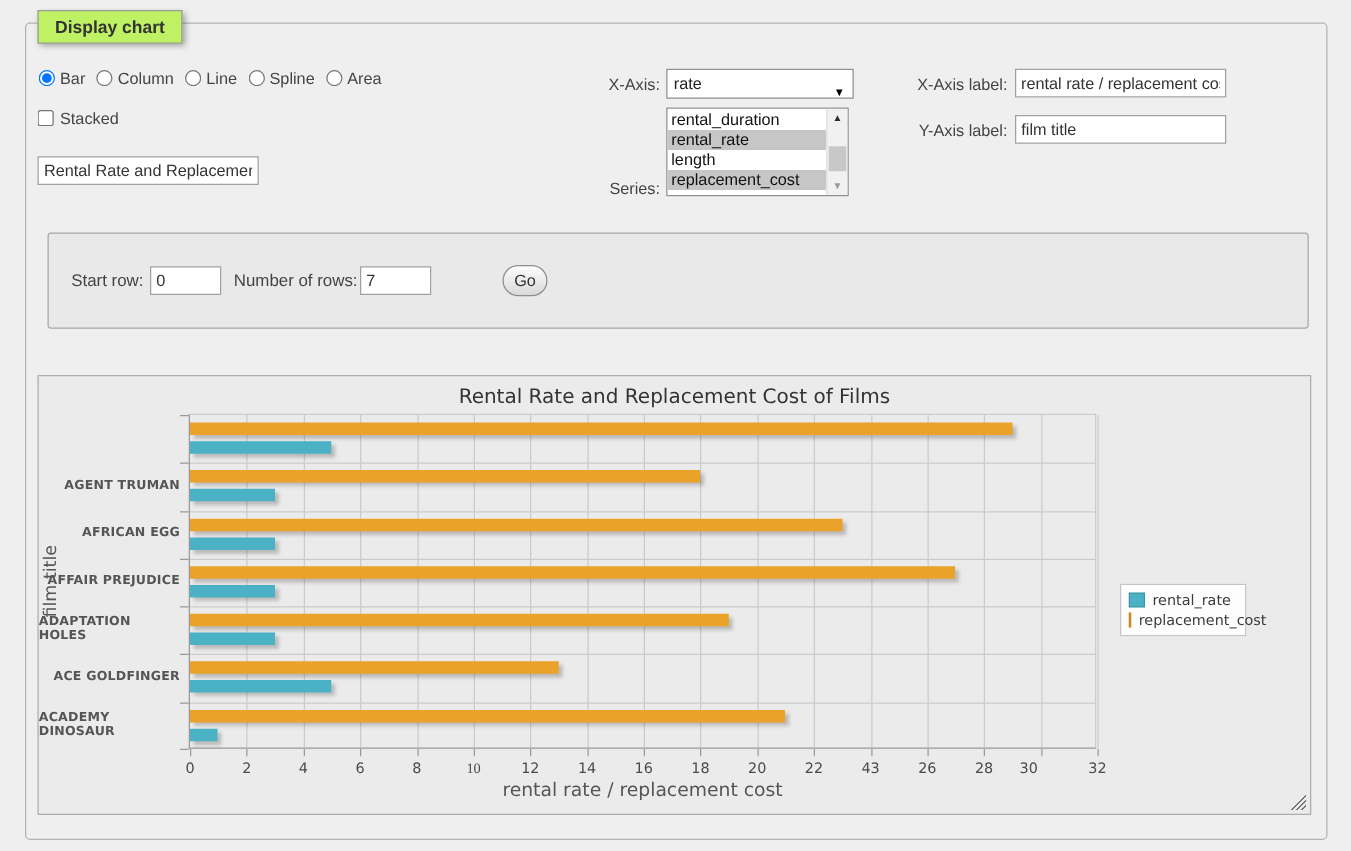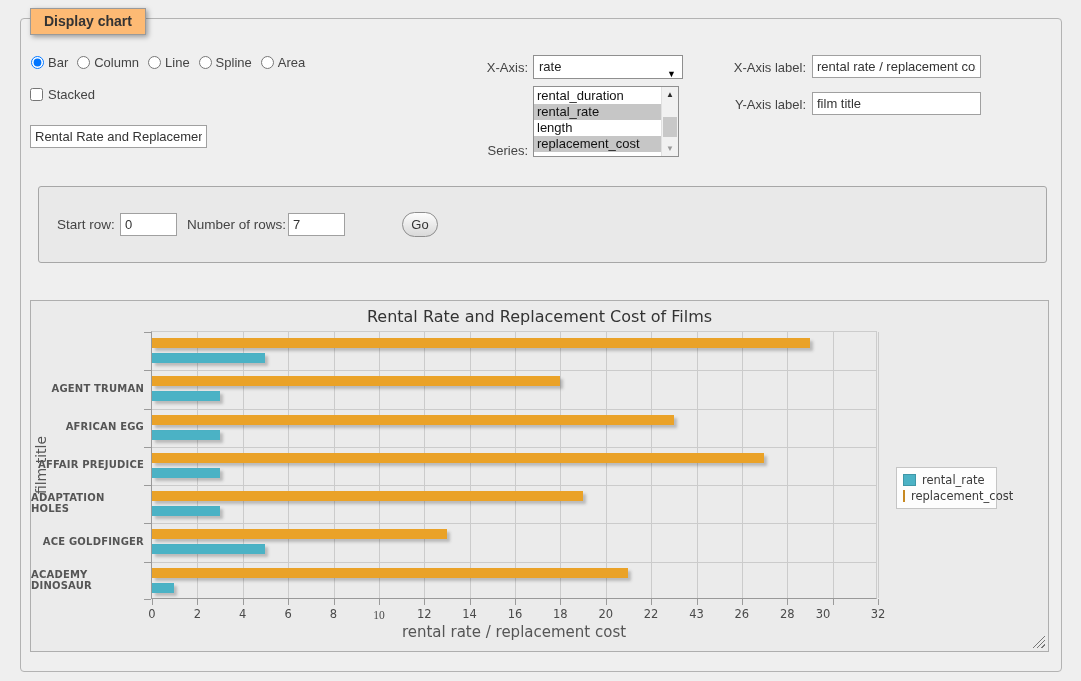--- a/index.html
+++ b/index.html
@@ -1,21 +1,21 @@
 <!DOCTYPE html>
 <html><head>
 <meta charset="utf-8">
 <style>
   * { margin:0; padding:0; box-sizing:border-box; }
   html,body { width:1081px; height:681px; background:#efefef; font-family:"Liberation Sans","DejaVu Sans",sans-serif; overflow:hidden; }
   #root { position:relative; width:1081px; height:681px; }
 
   
   .outer-fieldset { position:absolute; left:20px; top:18px; width:1042px; height:654px; border:1px solid #b3b3b3; border-radius:4px; }
-  .display-chart-box { position:absolute; left:30px; top:8px; padding:4px 13px 5px 13px; background:#fdba74; border:1px solid #9a9a9a;
+  .display-chart-box { position:absolute; left:30px; top:8px; padding:4px 13px 5px 13px; background:#bef264; border:1px solid #9a9a9a;
       box-shadow:2px 2px 5px rgba(0,0,0,0.35); font-size:14px; font-weight:bold; color:#333; z-index:5; }
 
   
   .ctl-label { position:absolute; font-size:13px; color:#444; }
   .right-label { text-align:right; }
   .txt-input { position:absolute; border:1px solid #a0a0a0; background:#fff; font-size:13px; color:#333; padding:2px 4px; height:23px; font-family:inherit; }
   #chart-type-row { position:absolute; left:31px; top:55px; font-size:13px; color:#444; }
   #chart-type-row label { margin-right:9px; cursor:default; }
   #chart-type-row input { vertical-align:-2px; margin-right:4px; }
   #stacked-row { position:absolute; left:30px; top:87px; font-size:13px; color:#444; }

